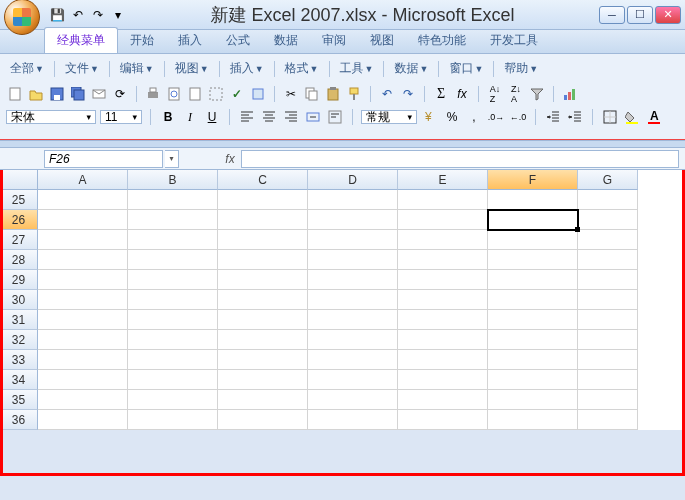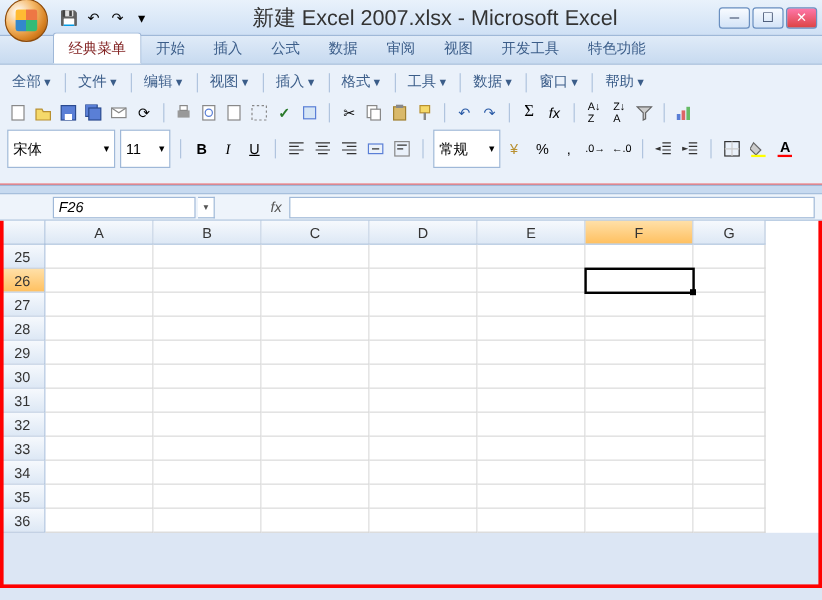--- a/index.html
+++ b/index.html
@@ -8,30 +8,30 @@
   .titlebar{height:30px;background:linear-gradient(#e9f2fb,#cfe0f5);display:flex;align-items:center;padding:0 4px;border-bottom:1px solid #9fb8d8;}
   .office-btn{width:36px;height:36px;border-radius:50%;background:radial-gradient(circle at 30% 30%,#fff,#f5b96a 40%,#d67f1f 70%,#8c4a0a);border:1px solid #8c4a0a;margin-right:6px;margin-top:4px;z-index:10;display:flex;align-items:center;justify-content:center;}
   .office-btn span{width:18px;height:18px;background:conic-gradient(#e74 0 25%,#3b7 0 50%,#38c 0 75%,#fb3 0);border-radius:2px;}
   .qat{display:flex;gap:4px;align-items:center;margin-left:4px;}
   .qat .ic{width:16px;height:16px;display:flex;align-items:center;justify-content:center;font-size:12px;}
   .titletext{flex:1;text-align:center;color:#333;font-size:18px;}
   .winctrl{display:flex;gap:2px;}
   .winctrl div{width:26px;height:18px;border:1px solid #6a8fc0;background:linear-gradient(#f8fbff,#d3e3f7);border-radius:3px;display:flex;align-items:center;justify-content:center;font-size:11px;color:#235;}
   .tabrow{height:24px;background:linear-gradient(#e0ebf8,#c7daf0);display:flex;align-items:flex-end;padding-left:44px;border-bottom:1px solid #9fb8d8;}
   .tab{padding:4px 12px;color:#3b5d89;cursor:default;}
-  .tab.active{background:#fff;border:1px solid #9fb8d8;border-bottom:none;border-radius:3px 3px 0 0;color:#7f1d1d;}
+  .tab.active{background:#fff;border:1px solid #9fb8d8;border-bottom:none;border-radius:3px 3px 0 0;color:#6d28d9;}
   .ribbon{background:#eaf1fa;padding:2px 6px 10px 6px;border-bottom:1px solid #ef4444;}
   .menurow{display:flex;gap:2px;padding:2px 0 4px 0;align-items:center;}
   .mlbl{color:#3b5d89;padding:2px 4px;}
   .drop{color:#3b5d89;font-size:9px;margin-left:1px;}
   .sep{width:1px;height:16px;background:#b0c4de;margin:0 4px;}
   .iconrow{display:flex;gap:3px;padding:2px 0;align-items:center;flex-wrap:nowrap;}
   .btn{width:18px;height:18px;display:flex;align-items:center;justify-content:center;border:1px solid transparent;border-radius:2px;}
   .formatrow{display:flex;gap:4px;padding:3px 0;align-items:center;}
-  .combo{height:32px;border:1px solid #9fb8d8;background:#fff;display:flex;align-items:center;padding:0 4px;font-size:12px;}
+  .combo{height:14px;border:1px solid #9fb8d8;background:#fff;display:flex;align-items:center;padding:0 4px;font-size:12px;}
   .fontname{width:90px;}
   .fontsize{width:42px;}
   .fxsep{height:8px;background:#c7daf0;border-top:1px solid #9fb8d8;border-bottom:1px solid #9fb8d8;}
   .namebox-row{height:22px;display:flex;align-items:center;background:#eef4fb;border-bottom:1px solid #9fb8d8;}
   .nb-left{width:44px;}
   .namebox{width:119px;height:18px;border:1px solid #9fb8d8;background:#fff;padding:0 4px;display:flex;align-items:center;margin-right:2px;font-style:italic;}
   .nb-drop{width:14px;height:18px;border:1px solid #9fb8d8;border-left:none;background:#fff;display:flex;align-items:center;justify-content:center;font-size:8px;color:#555;}
   .fx{width:22px;text-align:center;font-style:italic;color:#555;margin-left:40px;}
   .fxline{flex:1;height:18px;border:1px solid #9fb8d8;background:#fff;margin-right:6px;}
   .sheet{position:relative;background:#fff;}
@@ -74,22 +74,22 @@
   </div>
 
   <div class="tabrow">
     <div class="tab active">经典菜单</div>
     <div class="tab">开始</div>
     <div class="tab">插入</div>
     <div class="tab">公式</div>
     <div class="tab">数据</div>
     <div class="tab">审阅</div>
     <div class="tab">视图</div>
+    <div class="tab">特色功能</div>
     <div class="tab">开发工具</div>
-    <div class="tab">特色功能</div>
   </div>
 
   <div class="ribbon">
     <div class="menurow">
       <span class="mlbl"><span>全部</span><span class="drop">▼</span></span>
         <span class="sep"></span>
       <span class="mlbl"><span>文件</span><span class="drop">▼</span></span>
         <span class="sep"></span>
       <span class="mlbl"><span>编辑</span><span class="drop">▼</span></span>
         <span class="sep"></span>

